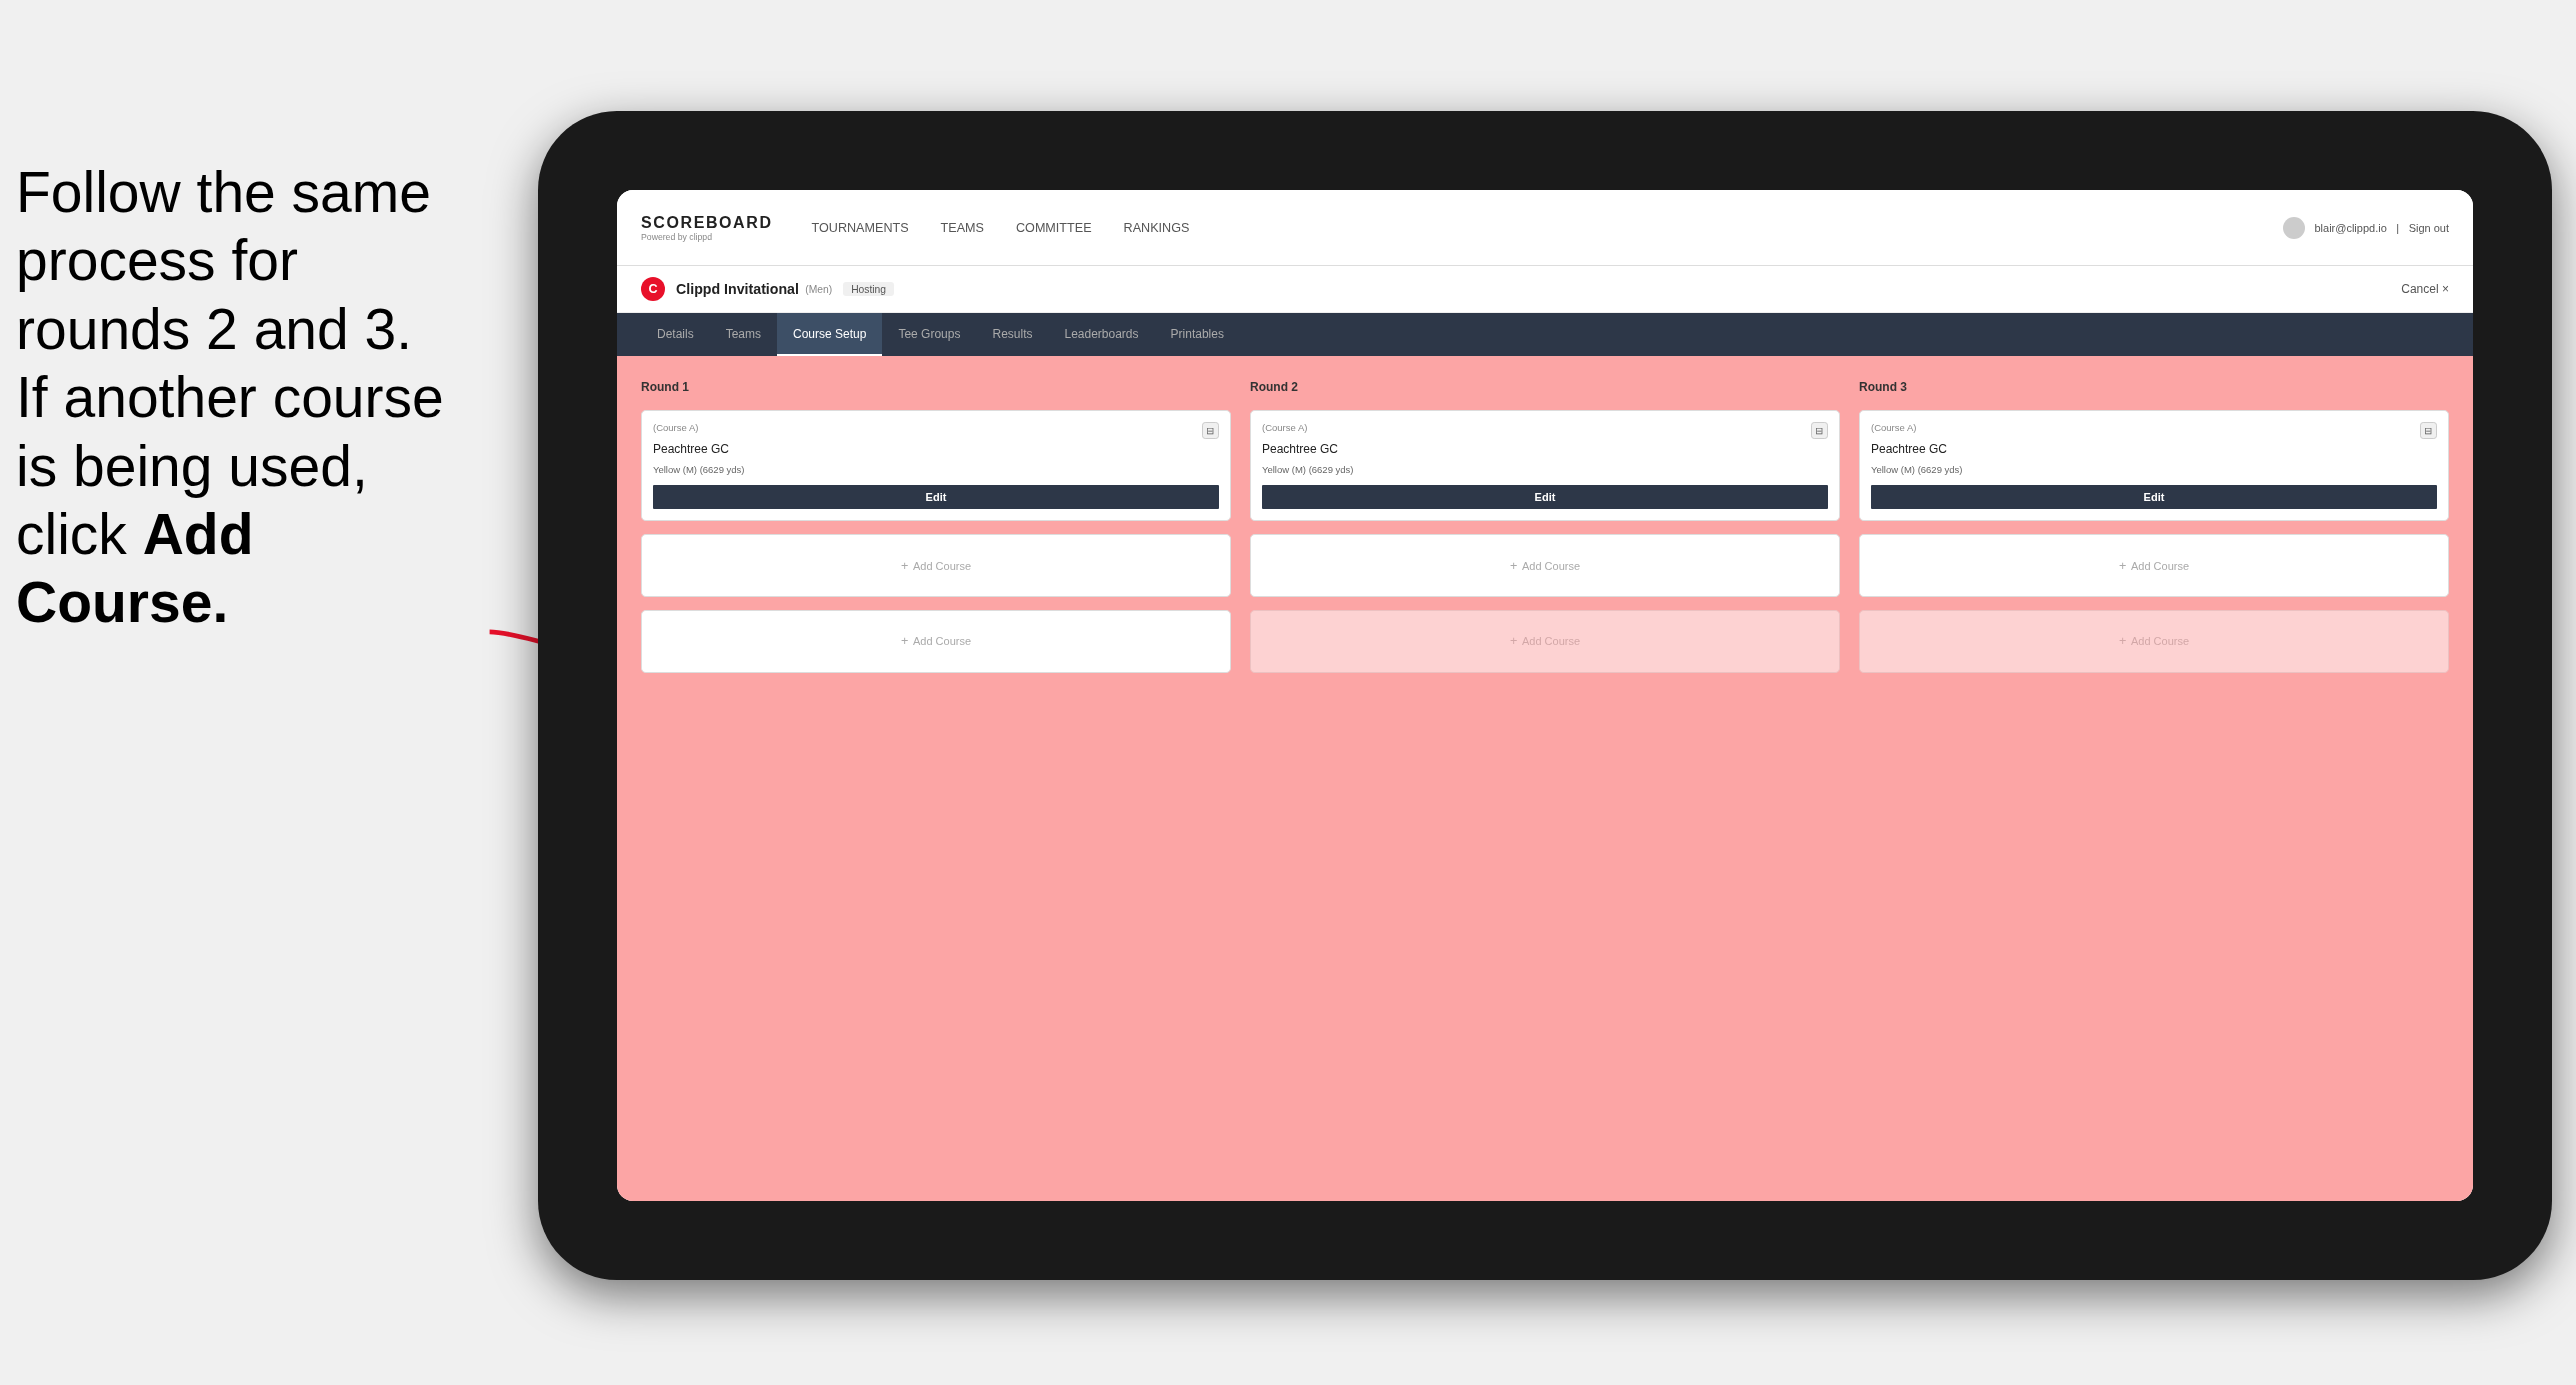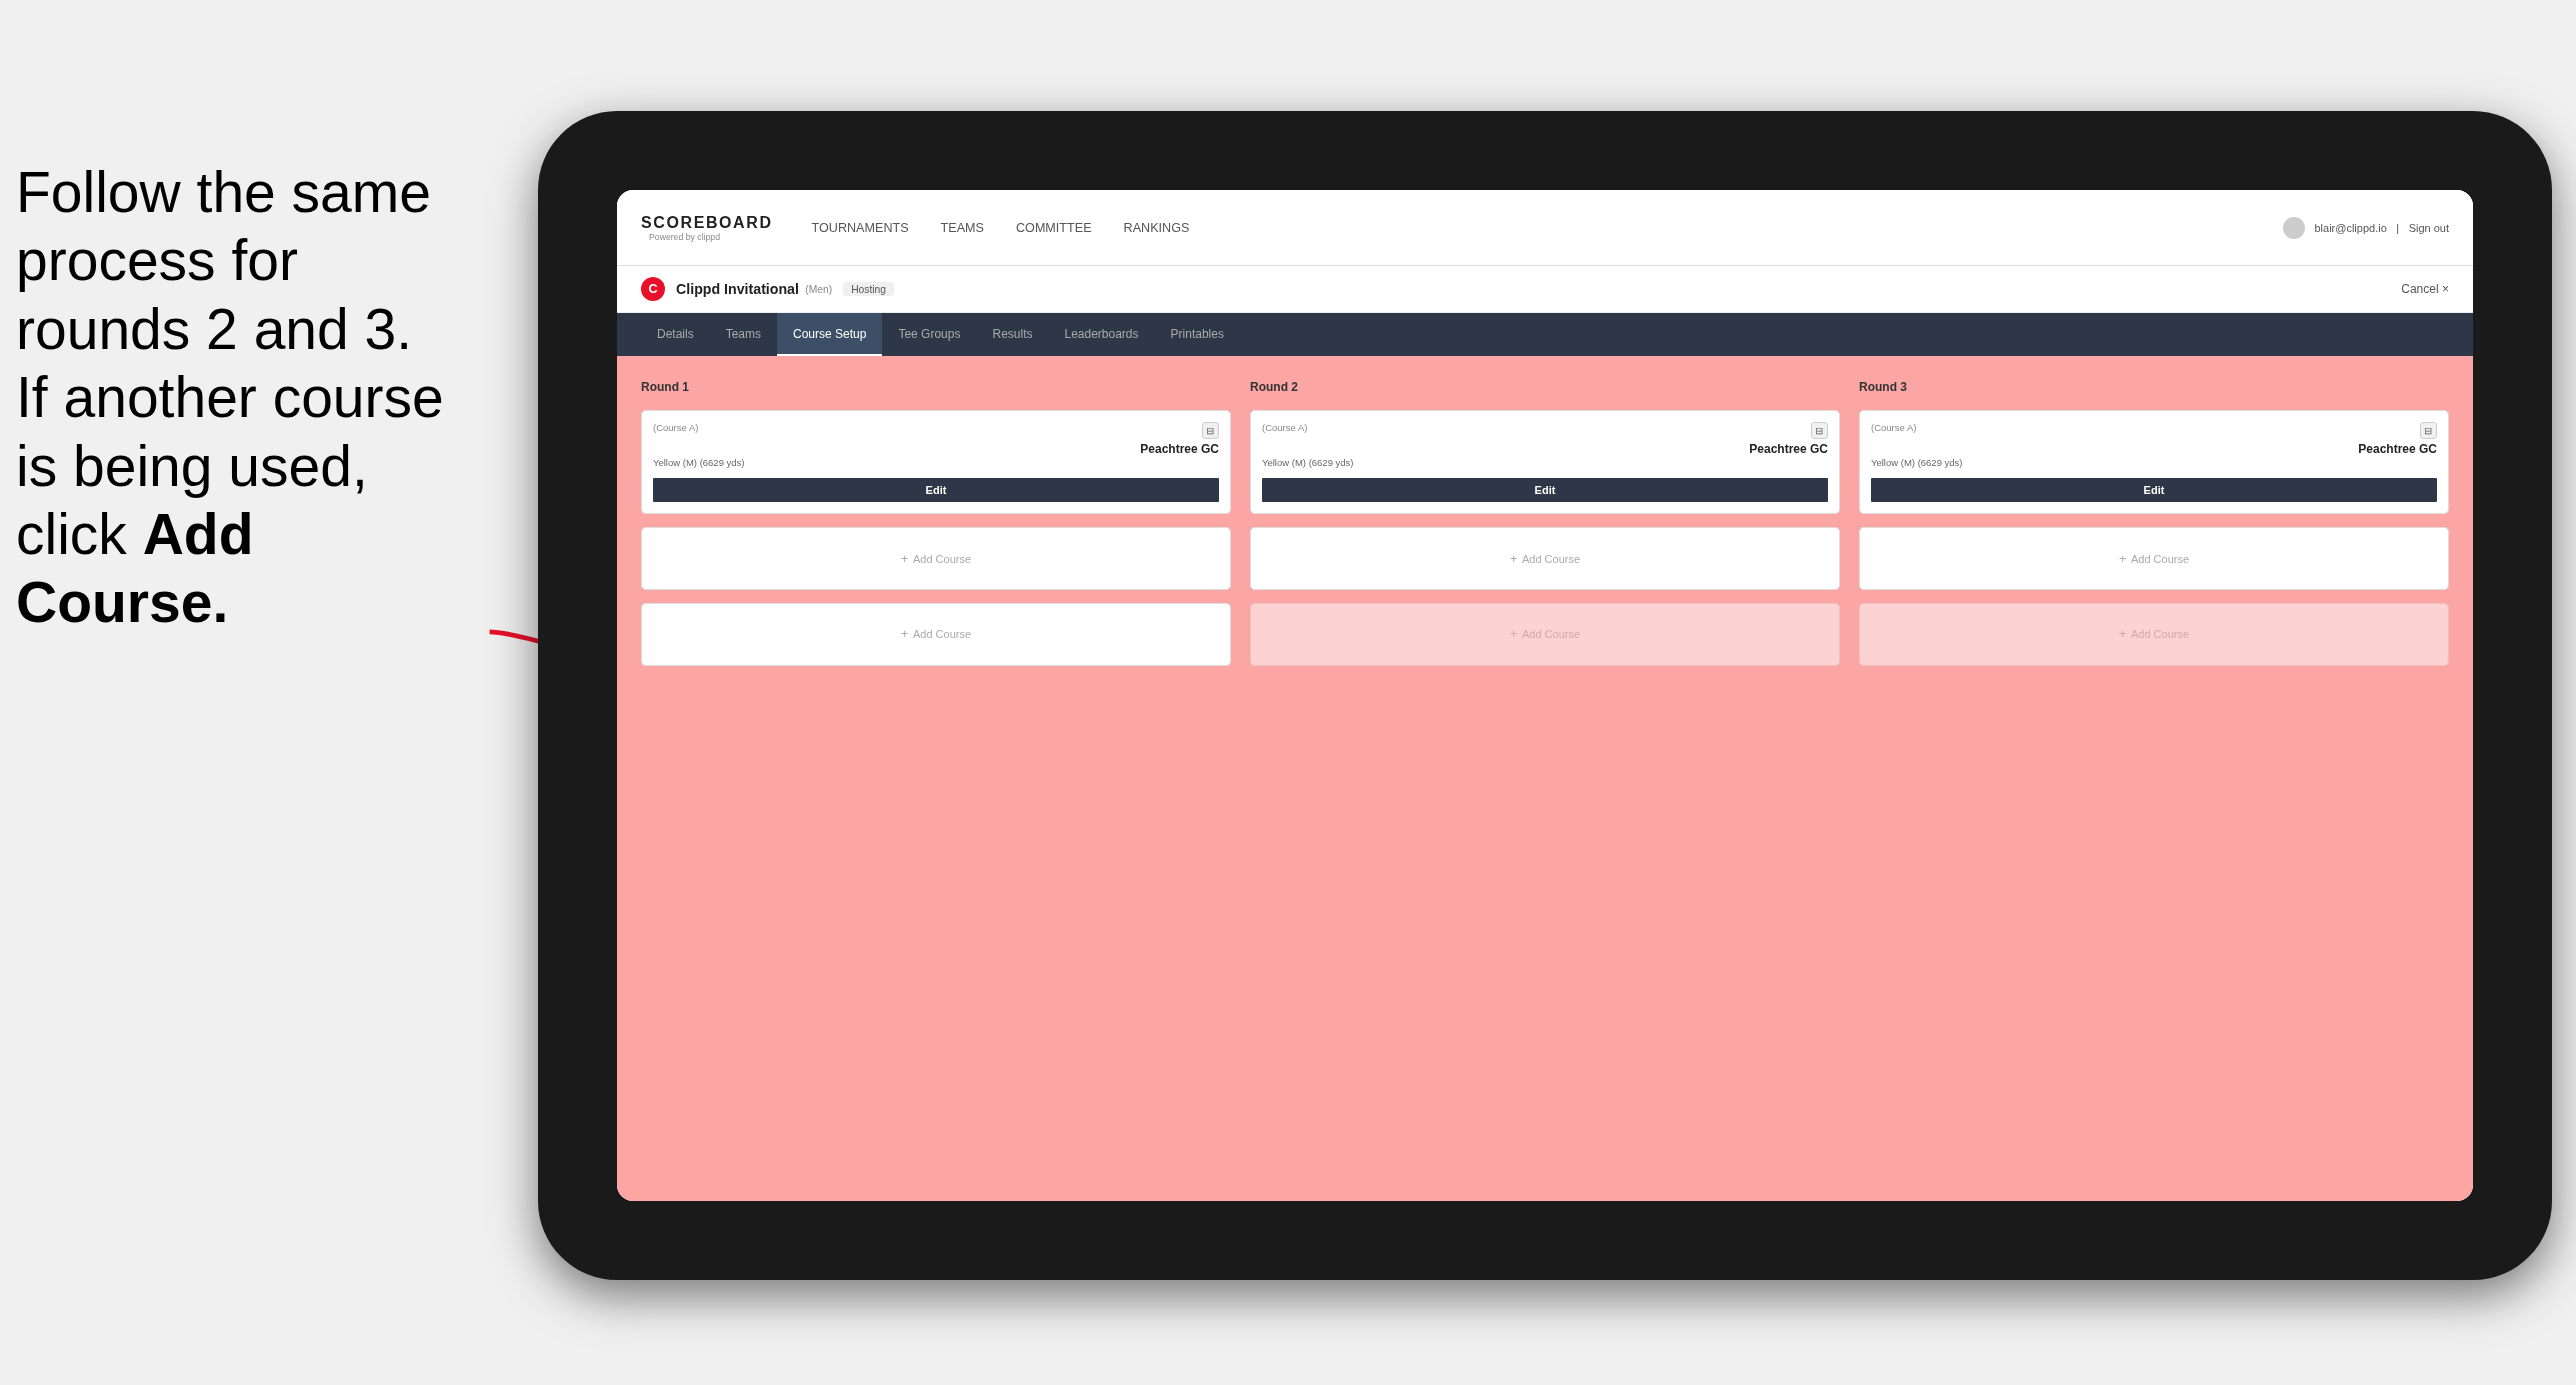--- a/index.html
+++ b/index.html
@@ -83,21 +83,20 @@
     }
     .logo-title {
       font-size: 16px;
       font-weight: 900;
       letter-spacing: 1.6px;
       color: #222;
     }
     .logo-subtitle {
       font-size: 8.7px;
       color: #888;
-      margin-left: 8px;
     }
     .nav-links {
       display: flex;
       gap: 32px;
       flex: 1;
     }
     .nav-link {
       font-size: 12.6px;
       color: #555;
       text-decoration: none;
@@ -252,24 +251,23 @@
       display: flex;
       align-items: center;
       justify-content: center;
       cursor: pointer;
       font-size: 9.5px;
       color: #555;
       flex-shrink: 0;
     }
     .course-name {
       font-size: 12px;
-      font-weight: 700;
+      font-weight: 400;
       color: #222;
-      margin-bottom: 1px;
-      text-align: right;
+      margin-bottom: 8px;
     }
     .course-details {
       font-size: 9.5px;
       color: #666;
       margin-bottom: 9.5px;
     }
     .edit-btn {
       background: #2d3748;
       color: #fff;
       border: none;

